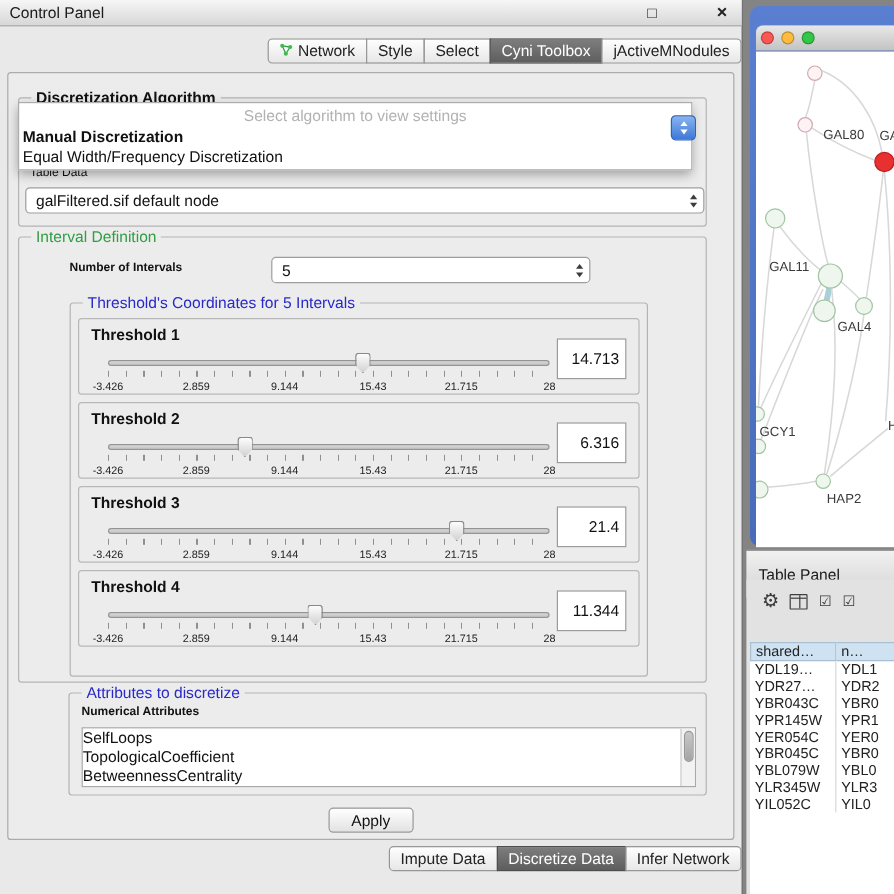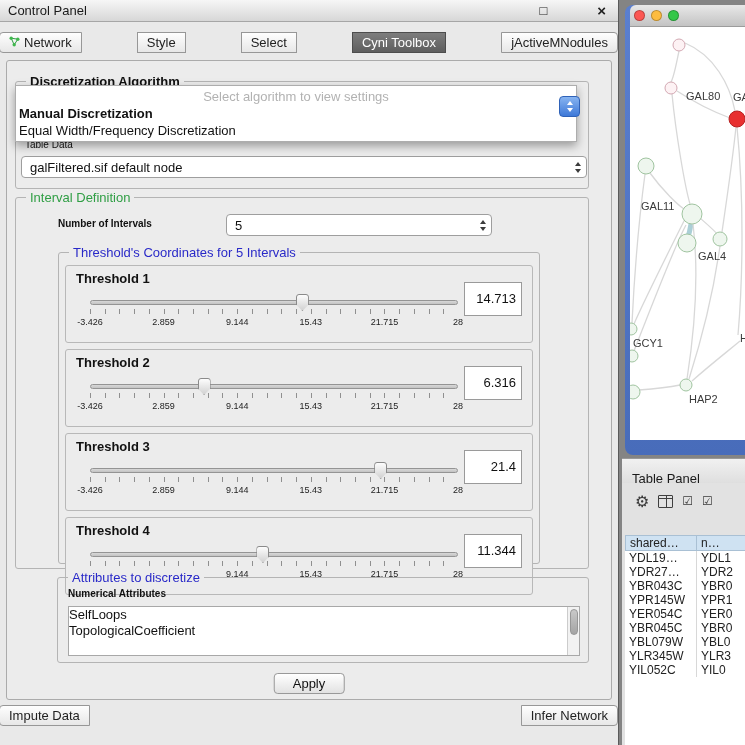--- a/index.html
+++ b/index.html
@@ -6,21 +6,21 @@
   html,body{width:745px;height:745px;}
   body{position:relative;background:#848484;overflow:hidden;}
 
   
   .cp{position:absolute;left:0;top:0;width:619px;height:745px;background:#e9e9e9;border-right:1px solid #5a5a5a;}
   .cp-titlebar{height:22px;background:linear-gradient(#f6f6f6,#d7d7d7);border-bottom:1px solid #a6a6a6;display:flex;align-items:center;gap:38px;}
   .cp-title{font-size:13px;color:#1a1a1a;padding-left:8px;flex:1;}
   .win-btn{font-size:13px;color:#222;margin-right:12px;font-weight:bold;cursor:default;}
   .win-btn.close{font-size:15px;}
 
-  .tabs-row{display:flex;justify-content:space-between;margin-top:10px;position:relative;z-index:2;}
+  .tabs-row{display:flex;justify-content:flex-end;margin-top:10px;position:relative;z-index:2;}
   .tab{font-size:13px;color:#222;background:linear-gradient(#fefefe,#e7e7e7);border:1px solid #979797;padding:2px 9px;margin-left:-1px;display:flex;align-items:center;gap:4px;white-space:nowrap;}
   .tab:first-child{border-radius:4px 0 0 4px;}
   .tab:last-child{border-radius:0 4px 4px 0;}
   .tab.sel{background:linear-gradient(#7d7d7d,#5e5e5e);color:#fff;border-color:#4d4d4d;}
   .tabs-row.bottom{position:absolute;top:705px;left:0;right:0;margin-top:0;}
 
   .main{position:absolute;left:6px;top:60px;width:606px;height:640px;border:1px solid #ababab;border-radius:3px;background:#ececec;}
 
   .groupbox{position:absolute;border:1px solid #b4b4b4;border-radius:3px;}
   .group-title{position:absolute;top:-8px;left:10px;background:#ececec;padding:0 4px;font-size:13px;}
@@ -47,40 +47,40 @@
   .popup-row.placeholder{text-align:center;color:#b2b2b2;padding-left:0;}
   .popup-row.bold{font-weight:bold;}
   .blue-stepper{position:absolute;left:552px;top:35px;width:21px;height:21px;z-index:21;border-radius:4px;background:linear-gradient(#87b4f1,#3e79d8);border:1px solid #2f62b8;display:flex;flex-direction:column;align-items:center;justify-content:center;}
 
   .interval-group{left:8px;top:136px;width:574px;height:372px;}
   .noi-label{left:42px;top:20px;}
   .noi-combo{left:210px;top:16px;width:266px;}
 
   .thresholds-group{left:42px;top:54px;width:482px;height:312px;}
   #threshold-rows{position:absolute;left:0;right:0;top:12px;}
-  .th-row{position:relative;height:78px;margin:0 6px 6px 6px;border:1px solid #b8b8b8;border-radius:3px;background:#ececec;}
+  .th-row{position:relative;height:64px;margin:0 6px 6px 6px;border:1px solid #b8b8b8;border-radius:3px;background:#ececec;}
   .th-label{position:absolute;left:10px;top:5px;font-size:13px;font-weight:bold;color:#111;}
   .slider{position:absolute;left:24px;top:28px;width:368px;height:36px;}
   .track{position:absolute;left:0;right:0;top:6px;height:5px;background:linear-gradient(#d8d8d8,#c3c3c3);border:1px solid #949494;border-radius:3px;}
   .thumb{position:absolute;top:0;width:13px;height:17px;background:linear-gradient(#fdfdfd,#d2d2d2);border:1px solid #8a8a8a;border-radius:3px;clip-path:polygon(0 0,100% 0,100% 60%,50% 100%,0 60%);}
   .ticks{position:absolute;left:0;right:0;top:15px;height:5px;background-image:repeating-linear-gradient(to right,#8f8f8f 0,#8f8f8f 1px,transparent 1px,transparent 14.72px);}
   .scale span{position:absolute;top:23px;transform:translateX(-50%);font-size:9px;color:#222;white-space:nowrap;}
   .th-value{position:absolute;right:10px;top:16px;width:58px;height:34px;background:#fff;border:1px solid #9a9a9a;font-size:13px;line-height:32px;text-align:right;padding-right:5px;color:#111;}
 
   .attrs-group{left:50px;top:516px;width:532px;height:86px;}
   .attrs-heading{left:10px;top:10px;}
   .attr-list{position:absolute;left:10px;top:28px;width:512px;height:50px;background:#fff;border:1px solid #a8a8a8;overflow:hidden;}
   .attr-item{font-size:13px;line-height:16px;padding-left:0;color:#111;white-space:nowrap;}
   .vscroll{position:absolute;right:0;top:0;width:12px;height:100%;background:#f2f2f2;border-left:1px solid #ccc;}
   .vthumb{position:absolute;left:1.5px;top:2px;width:8px;height:26px;border-radius:4px;background:linear-gradient(#c9c9c9,#a4a4a4);border:1px solid #979797;}
 
   .apply{position:absolute;left:50%;transform:translateX(-50%);top:612px;height:21px;padding:0 18px;font-size:13px;color:#111;background:linear-gradient(#ffffff,#e2e2e2);border:1px solid #999;border-radius:4px;}
 
   
-  .net-win{position:absolute;left:625px;top:5px;width:120px;height:450px;background:linear-gradient(#5a7fd0,#486cba);border-radius:8px 0 0 8px;padding:0 0 14px 5px;}
+  .net-win{position:absolute;left:625px;top:5px;width:120px;height:450px;background:linear-gradient(#5a7fd0,#486cba);border-radius:8px 0 0 8px;padding:16px 0 14px 5px;}
   .mac-bar{height:22px;background:linear-gradient(#e8e8e8,#c3c3c3);border-radius:6px 0 0 0;display:flex;align-items:center;gap:6px;padding-left:4px;border-bottom:1px solid #9c9c9c;}
   .light{width:11px;height:11px;border-radius:50%;display:inline-block;border:1px solid rgba(0,0,0,.25);}
   .canvas-wrap{background:#fff;height:413px;overflow:hidden;}
 
   
   .tp-header{position:absolute;left:622px;top:458px;width:123px;height:41px;background:linear-gradient(#f1f1f1,#d3d3d3);border-top:1px solid #999;border-bottom:1px solid #999;font-size:13px;color:#1a1a1a;display:flex;align-items:center;padding-left:10px;}
   .tp-body{position:absolute;left:622px;top:483px;width:123px;height:262px;background:#e2e2e2;}
   .tp-toolbar{position:absolute;left:0;top:4px;height:28px;display:flex;align-items:center;gap:9px;padding-left:13px;}
   .tico{color:#3a3a3a;}
   .tico.gear{font-size:16px;}
@@ -246,33 +246,37 @@
         </div>
       </div>
 
       <div class="groupbox attrs-group">
         <span class="group-title blue">Attributes to discretize</span>
         <div class="label bold attrs-heading">Numerical Attributes</div>
         <div class="attr-list">
           <div id="attr-items">
               <div class="attr-item">SelfLoops</div>
               <div class="attr-item">TopologicalCoefficient</div>
+              <div class="attr-item">BetweennessCentrality</div>
             </div>
           <div class="vscroll">
               <div class="vthumb"></div>
             </div>
         </div>
       </div>
 
       <button class="apply">Apply</button>
     </div>
 
     <div class="tabs-row bottom" id="bottom-tabs">
         <div class="tab">
           <span>Impute Data</span>
+        </div>
+        <div class="tab sel">
+          <span>Discretize Data</span>
         </div>
         <div class="tab">
           <span>Infer Network</span>
         </div>
       </div>
   </div>
 
   <div class="net-win">
     <div class="mac-bar" id="mac-bar">
         <span class="light" style="background: rgb(252, 87, 83);"></span>

